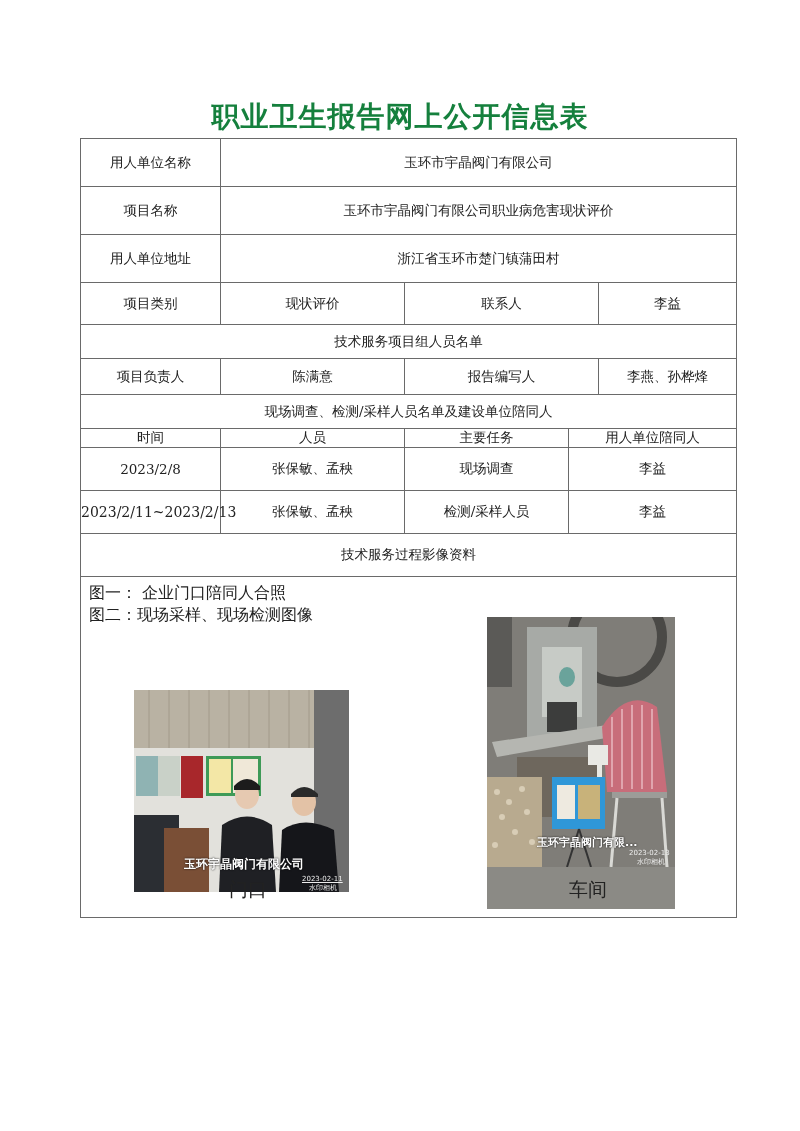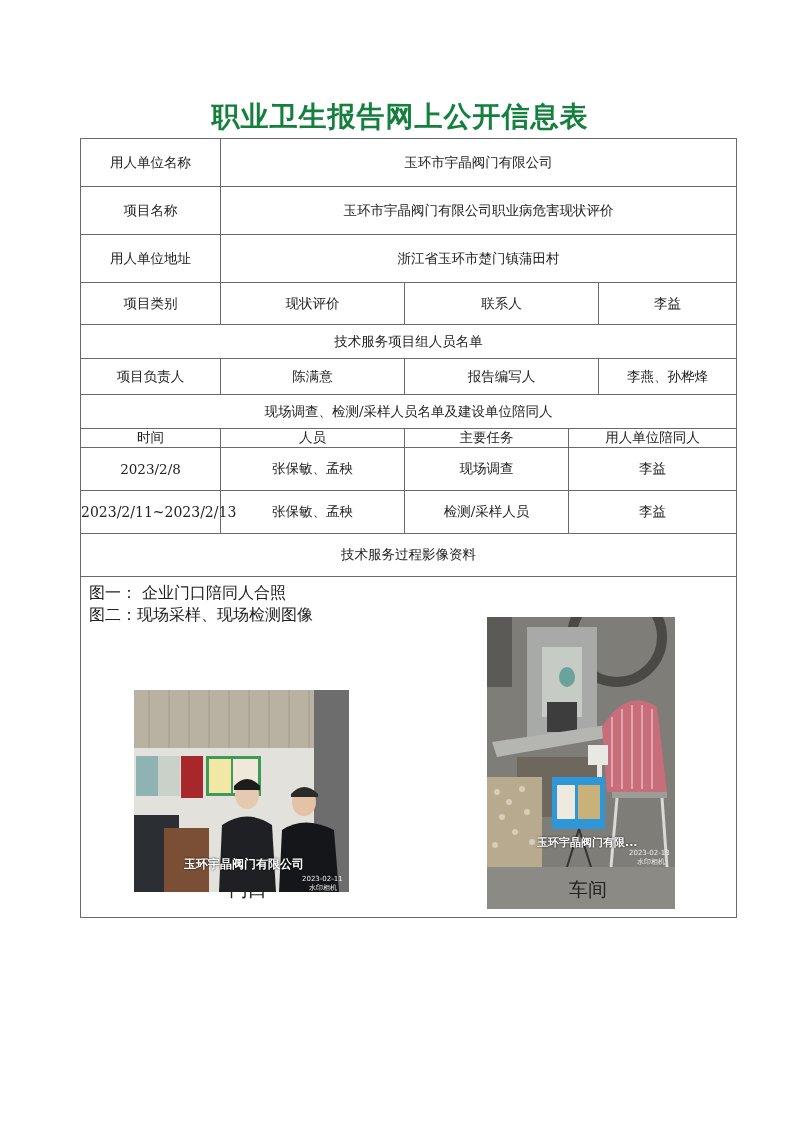--- a/index.html
+++ b/index.html
@@ -110,21 +110,21 @@
           <rect x="0" y="125" width="45" height="77" fill="#2b2e33"></rect>
           <rect x="30" y="138" width="45" height="64" fill="#7a4f36"></rect>
           <ellipse cx="113" cy="105" rx="12" ry="14" fill="#e6c9b1"></ellipse>
           <path d="M100 96 Q113 82 126 96 L126 100 L100 100 Z" fill="#1c1c1c"></path>
           <path d="M85 202 L88 135 Q113 118 138 135 L142 202 Z" fill="#1f2024"></path>
           <ellipse cx="170" cy="112" rx="12" ry="14" fill="#e3c2a6"></ellipse>
           <path d="M157 104 Q170 90 184 104 L184 107 L157 107 Z" fill="#2a2a2a"></path>
           <path d="M145 202 L148 140 Q170 125 200 140 L205 202 Z" fill="#15161a"></path>
         </svg>
         <div class="wm" style="left:50px;top:166px;font-size:12px;">玉环宇晶阀门有限公司</div>
-        <div class="wm-small" style="left:168px;top:185px;">2023-02-11</div>
+        <div class="wm-small" style="left:168px;top:185px;text-decoration:underline;">2023-02-11</div>
         <div class="wm-small" style="left:175px;top:193px;">水印相机</div>
       </div>
       <div class="plabel" style="left:148px;top:300px;">门口</div>
 
       <div class="photo" style="left:406px;top:40px;width:188px;height:292px;background:#8b8a85;">
         <svg width="188" height="250" viewBox="0 0 188 250">
           <rect x="0" y="0" width="188" height="250" fill="#7f7d78"></rect>
           <rect x="0" y="0" width="25" height="70" fill="#5b5a57"></rect>
           <circle cx="130" cy="20" r="45" fill="none" stroke="#4a4946" stroke-width="10"></circle>
           <rect x="40" y="10" width="70" height="110" fill="#a7aaa6"></rect>

